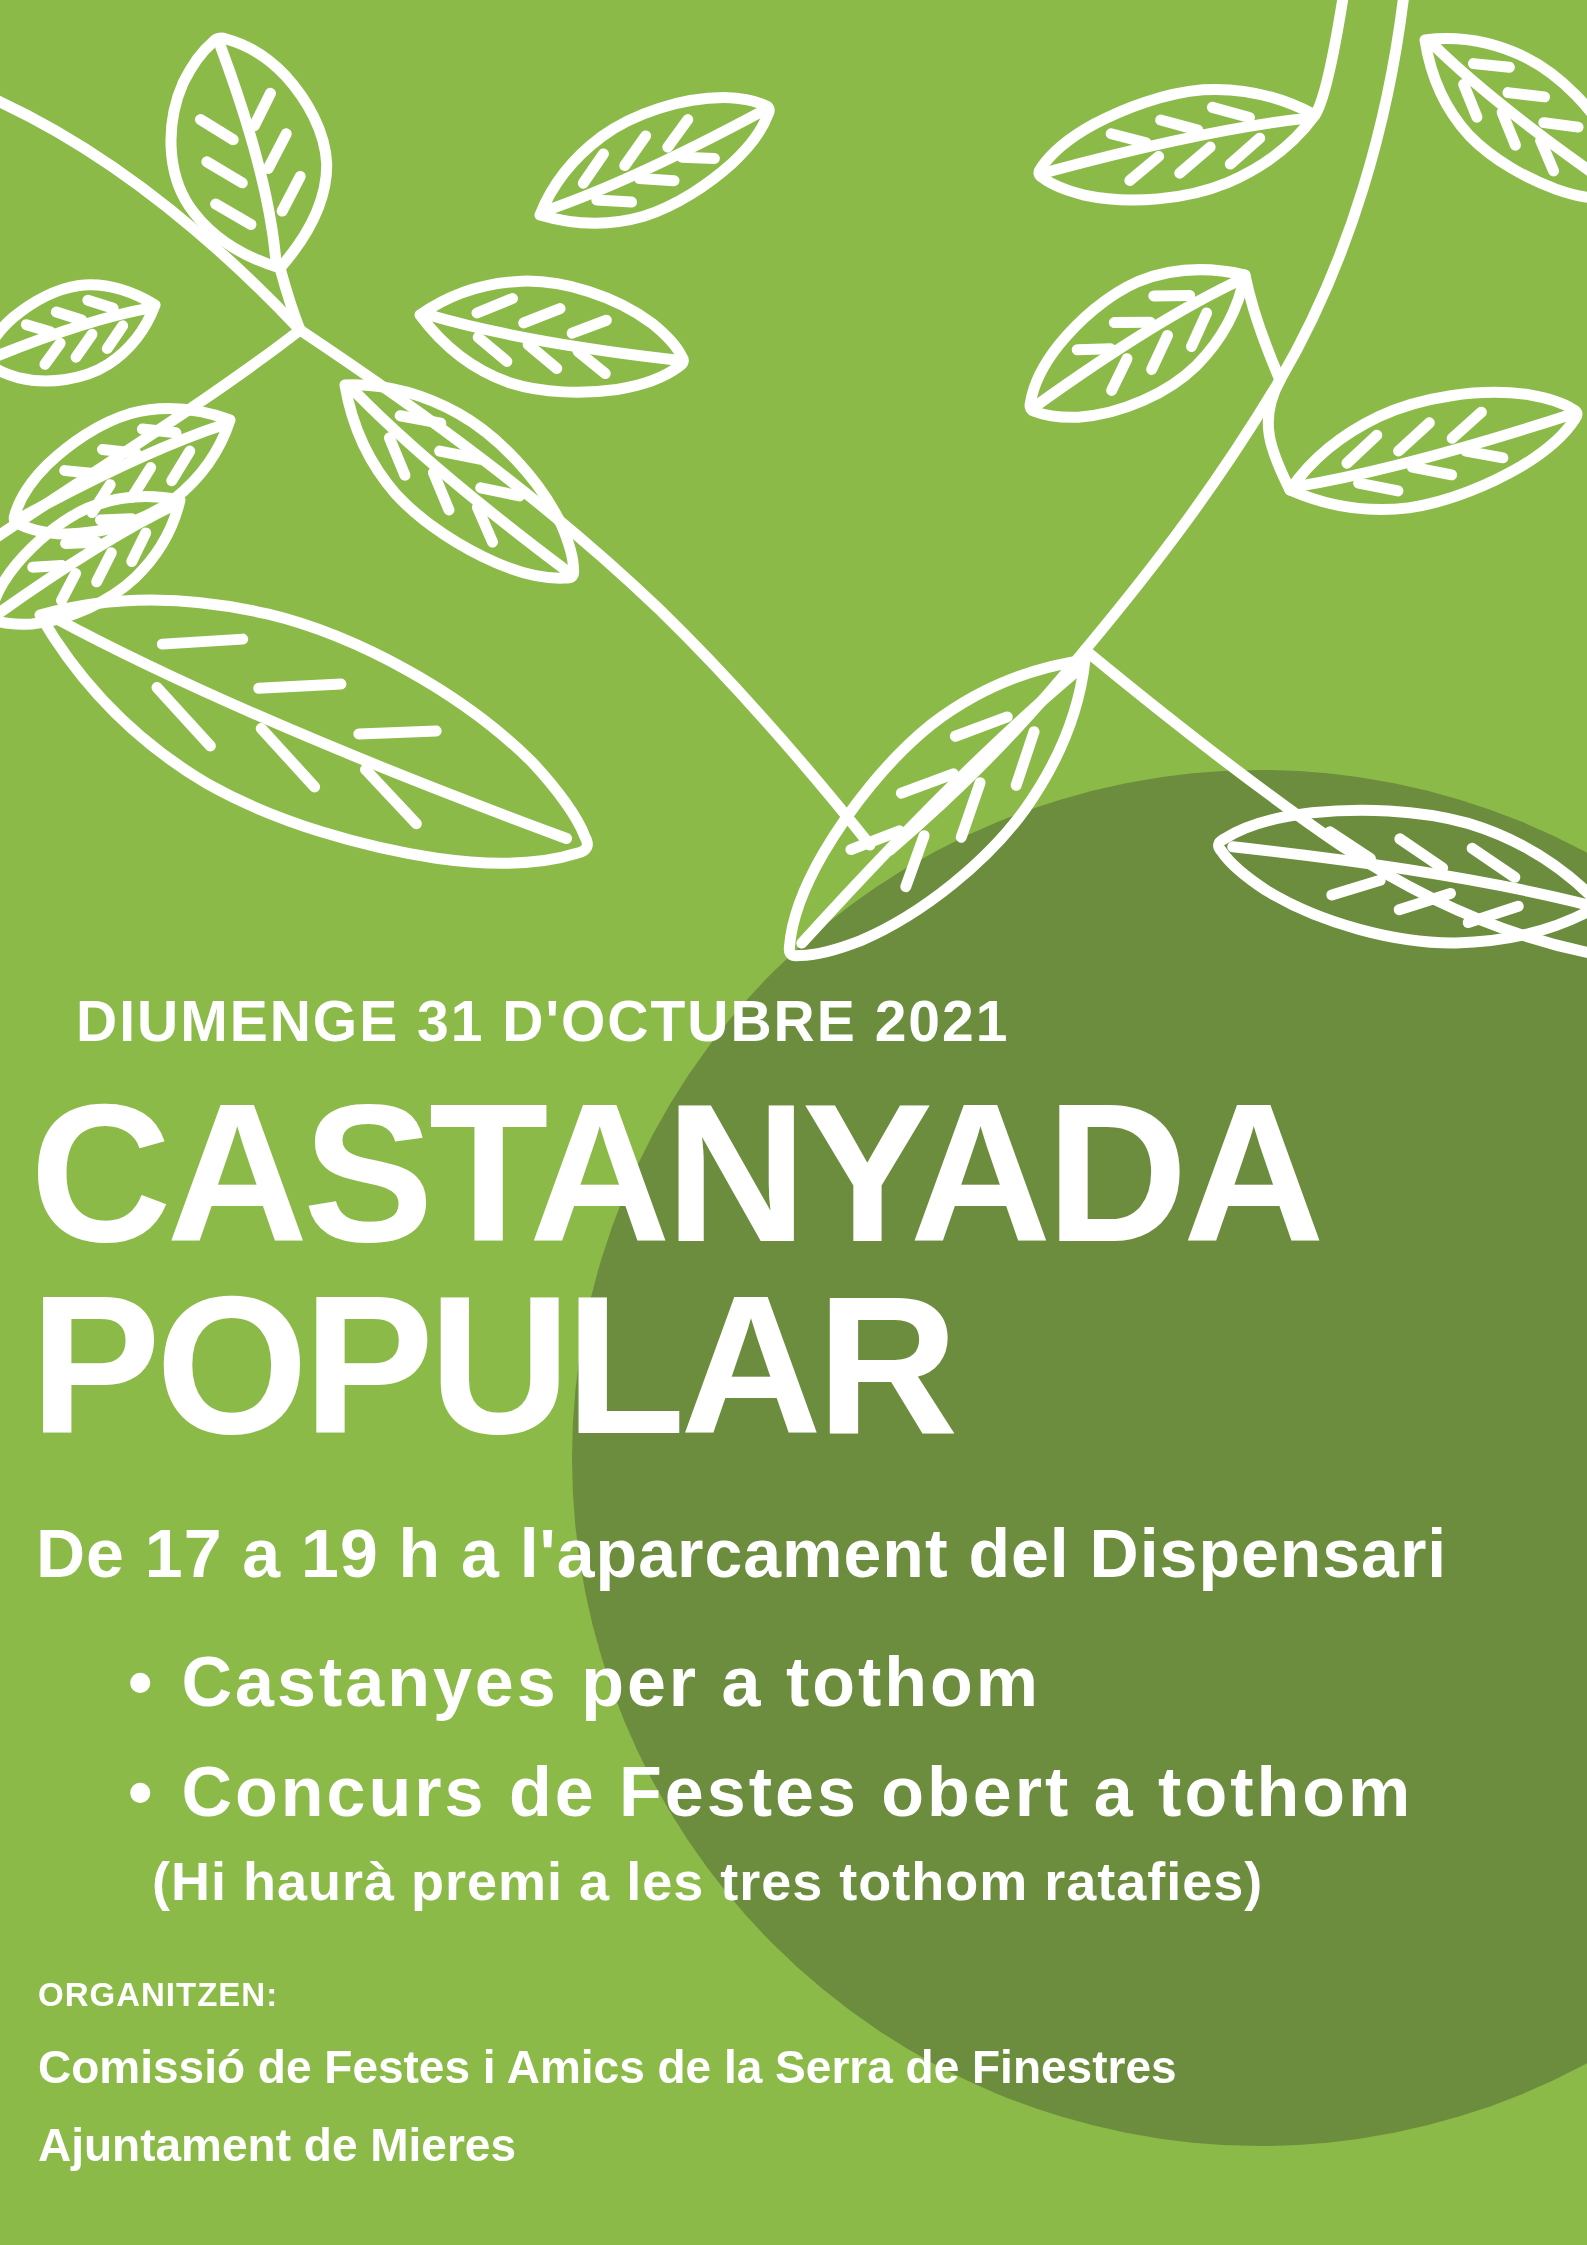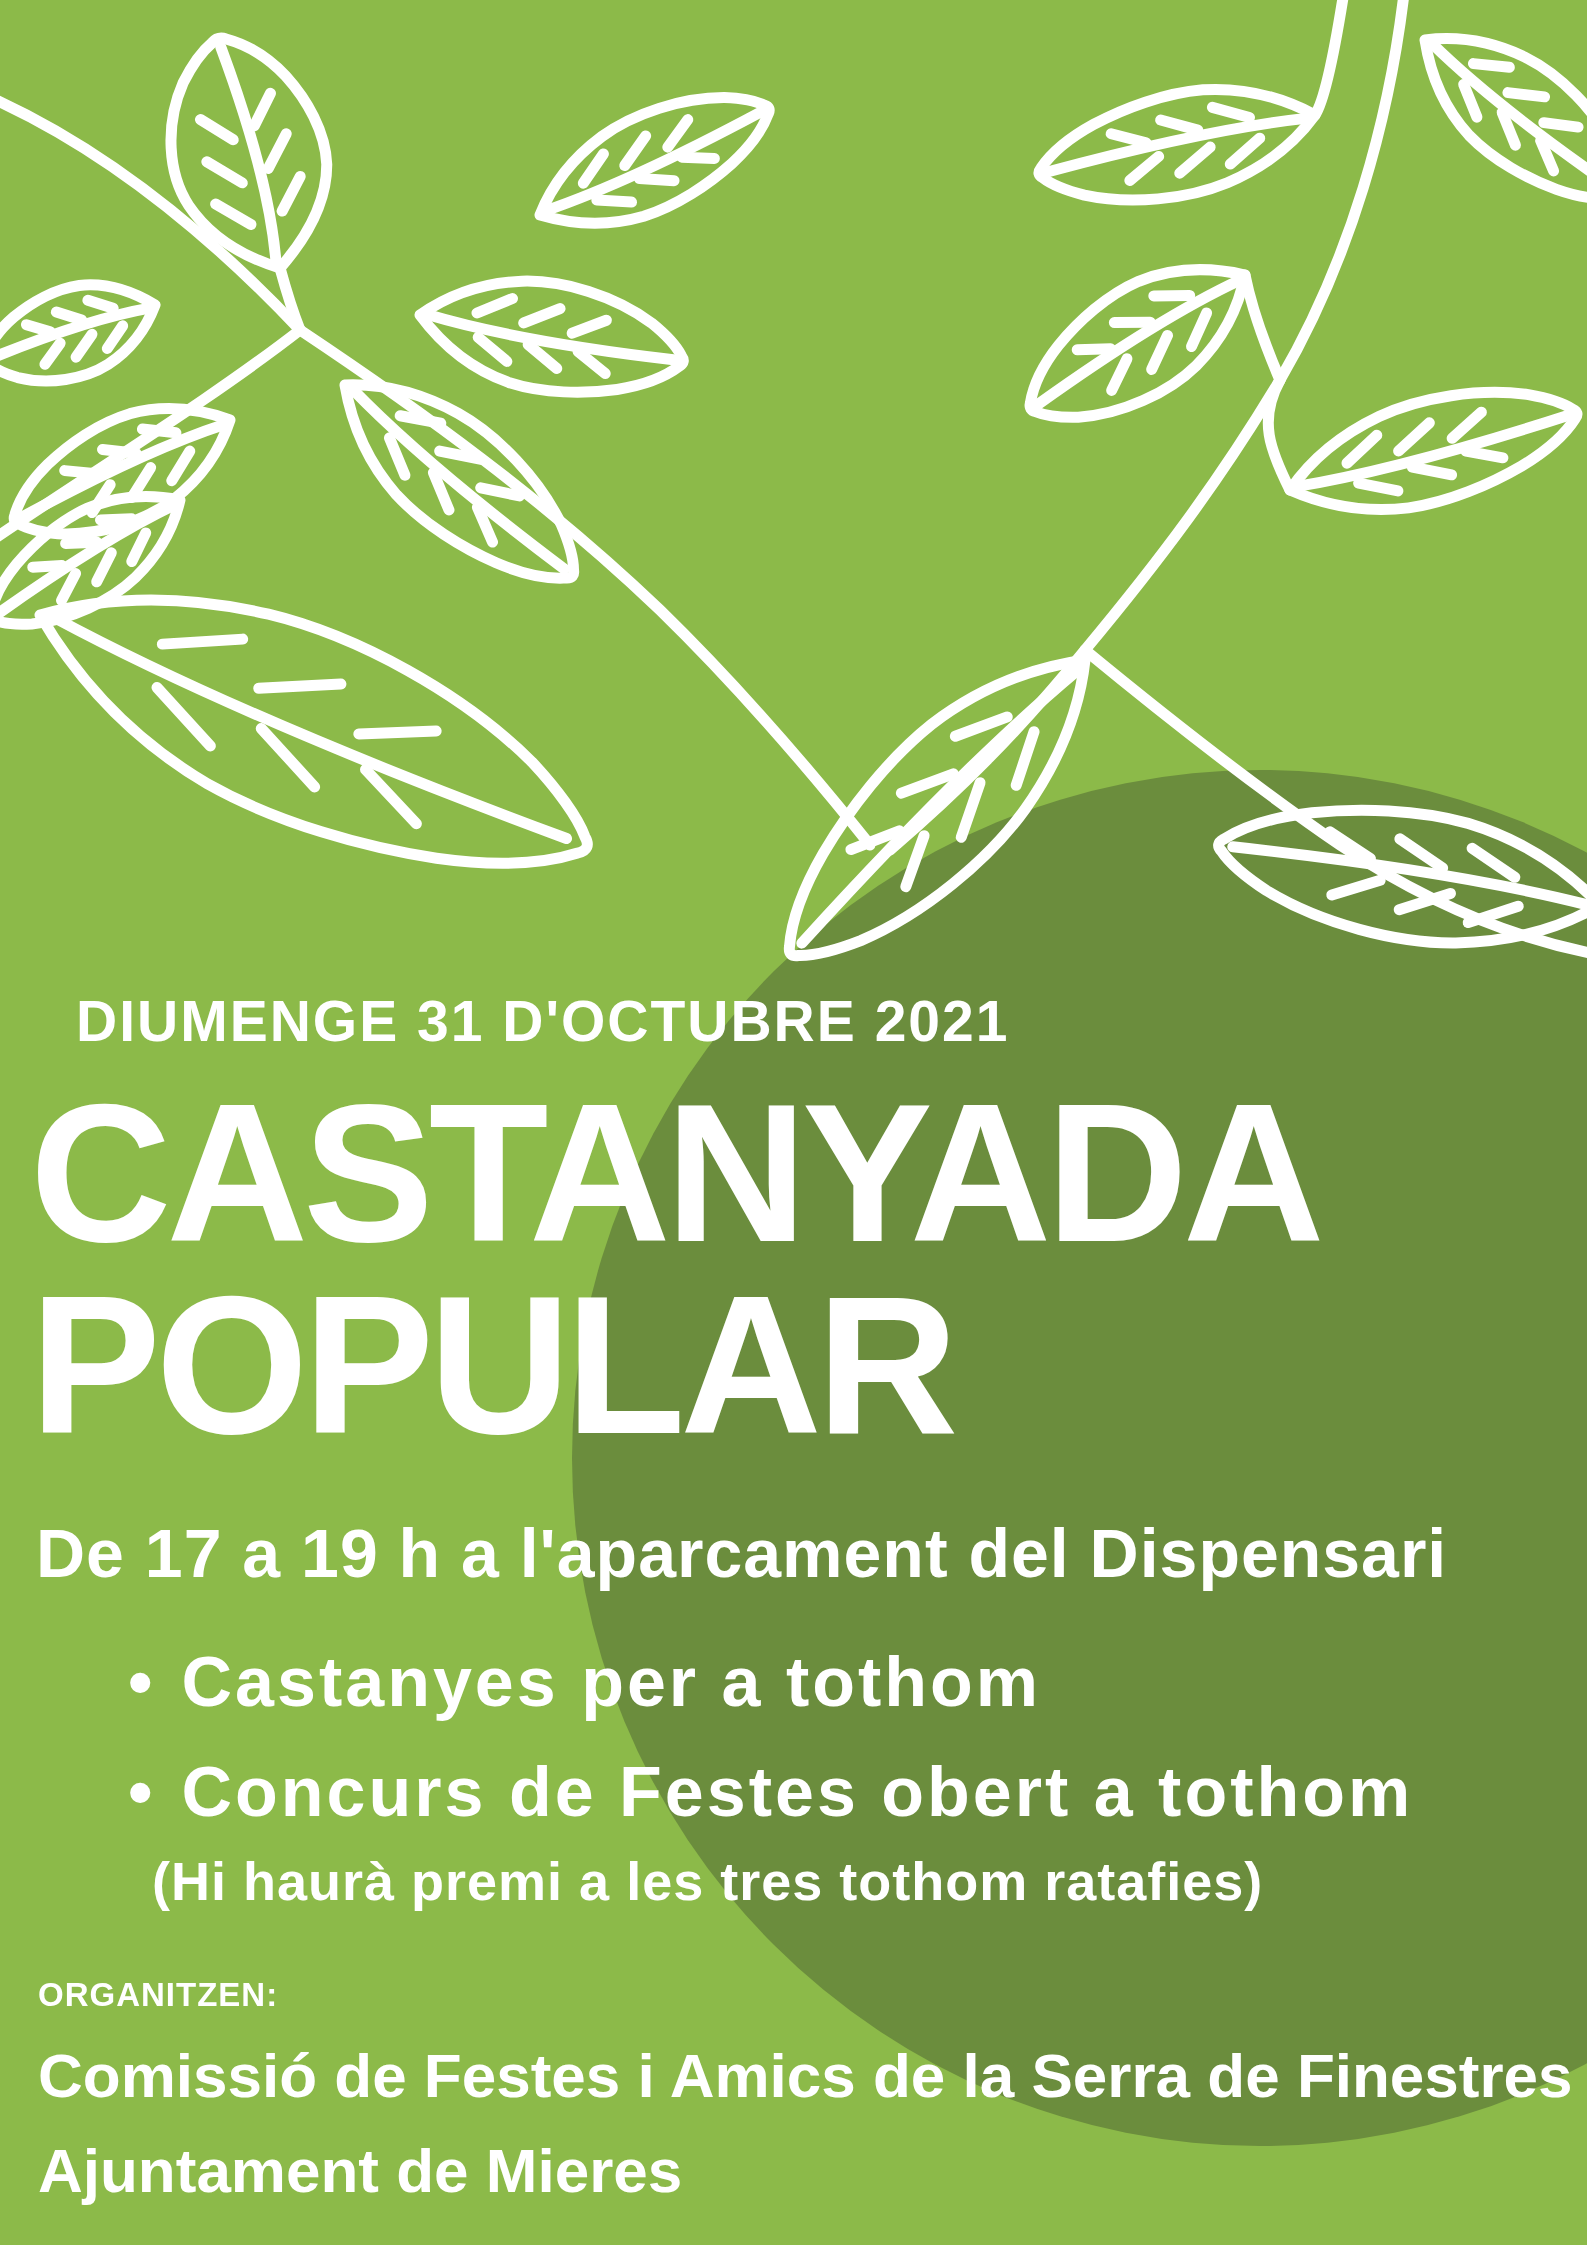--- a/index.html
+++ b/index.html
@@ -50,21 +50,21 @@
   .bullet-1 { top: 1642px; left: 128px; font-size: 70px; letter-spacing: 3px; }
   .bullet-2 { top: 1752px; left: 128px; font-size: 70px; letter-spacing: 3px; }
   .bullet-dot { margin-right: 26px; }
   .bullet-note {
     top: 1850px; left: 152px;
     font-size: 54px;
     letter-spacing: 1px;
   }
   .org-block { top: 1976px; left: 38px; }
   .org-heading { font-size: 33px; letter-spacing: 1px; margin-bottom: 26px; }
-  .org-line { font-size: 62px; margin-bottom: 24px; }
+  .org-line { font-size: 46px; margin-bottom: 24px; }
   .leafart { stroke: #FFFFFF; stroke-width: 11; fill: none; stroke-linecap: round; stroke-linejoin: round; }
 </style>
 </head>
 <body>
 
 <div class="poster" style="background: rgb(140, 186, 73); color: rgb(255, 255, 255);">
 
   <div class="circle" style="background: rgb(107, 141, 61);"></div>
 
   <svg class="decor-svg" viewBox="0 0 1587 2245" aria-hidden="true">

